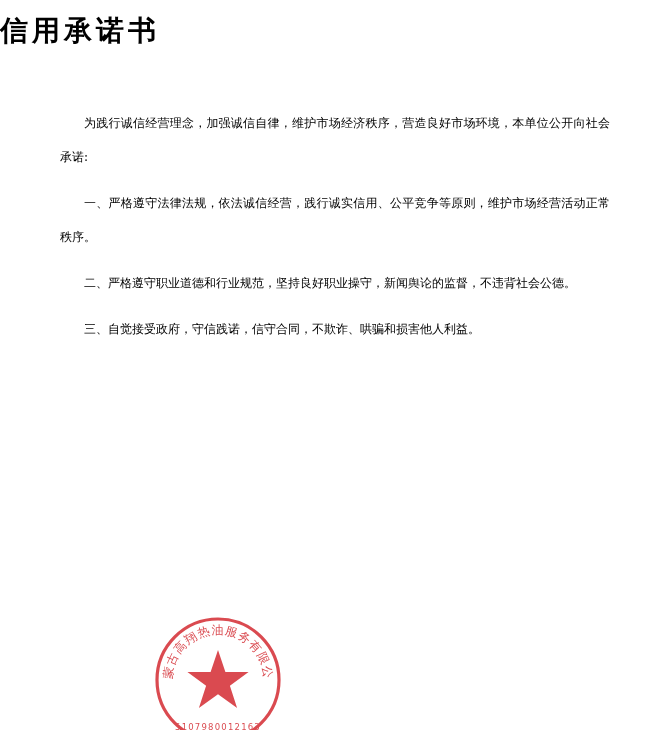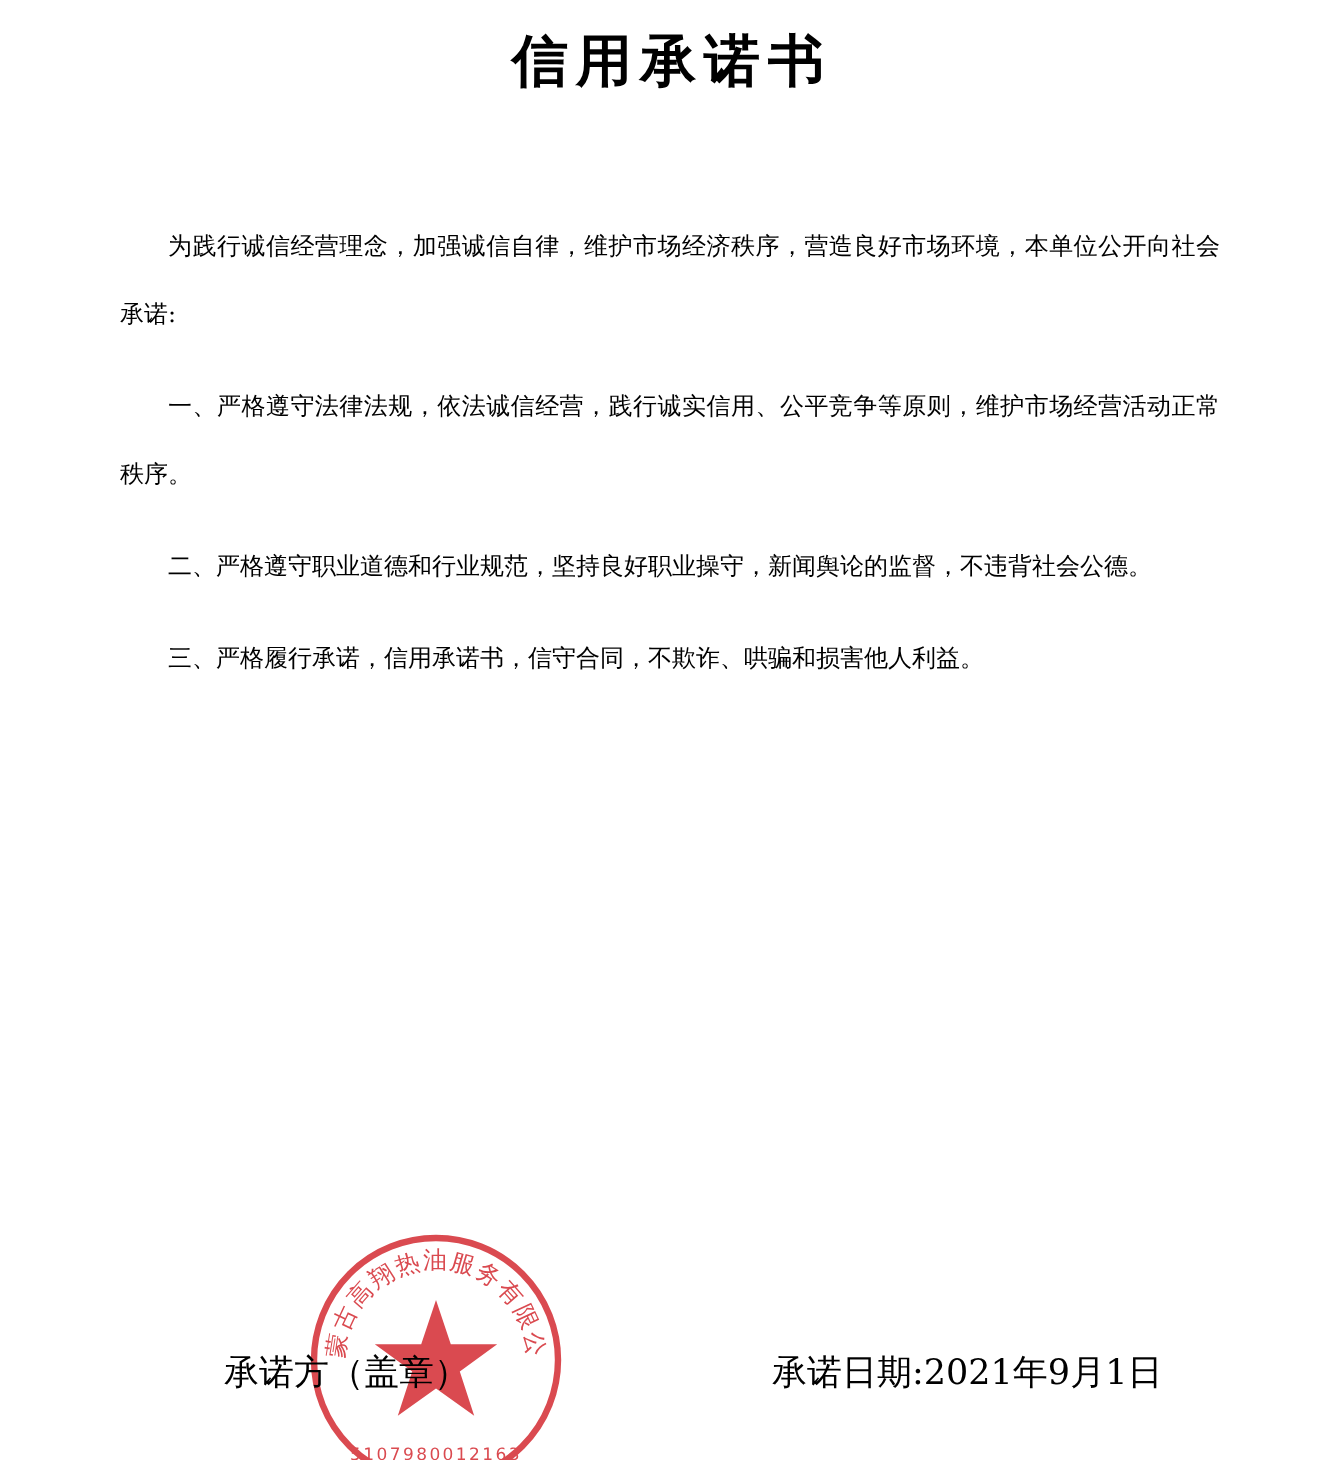--- a/index.html
+++ b/index.html
@@ -18,21 +18,21 @@
 
   .page {
     position: relative;
     width: 672px;
     height: 730px;
     box-sizing: border-box;
     padding: 0;
   }
 
   .doc-title {
-    text-align: center;
+    text-align: left;
     font-size: 28px;
     font-weight: bold;
     letter-spacing: 4px;
     margin: 14px 0 0 0;
     padding: 0;
     line-height: 1.2;
     font-family: "DejaVu Serif", "Liberation Serif", serif;
   }
 
   .body-block {
@@ -103,37 +103,33 @@
 <body>
 
 <div class="page">
 
   <h1 class="doc-title">信用承诺书</h1>
 
   <div class="body-block">
     <p class="para">为践行诚信经营理念，加强诚信自律，维护市场经济秩序，营造良好市场环境，本单位公开向社会承诺:</p>
     <p class="para">一、严格遵守法律法规，依法诚信经营，践行诚实信用、公平竞争等原则，维护市场经营活动正常秩序。</p>
     <p class="para">二、严格遵守职业道德和行业规范，坚持良好职业操守，新闻舆论的监督，不违背社会公德。</p>
-    <p class="para">三、严格履行承诺，信用承诺书，信守合同，不欺诈、哄骗和损害他人利益。</p>
+    <p class="para">三、自觉接受政府，守信践诺，信守合同，不欺诈、哄骗和损害他人利益。</p>
   </div>
 
   <div class="seal">
     <svg viewBox="0 0 132 132" xmlns="http://www.w3.org/2000/svg">
       <defs>
         <path id="arcpath" d="M 66,66 m -48,0 a 48,48 0 1 1 96,0" transform="rotate(180 66 66)"></path>
         <path id="arctop" d="M 20,66 a 46,46 0 1 1 92,0"></path>
       </defs>
       <circle cx="66" cy="66" r="61" fill="none" stroke="#d2232a" stroke-width="3.2"></circle>
 
       <polygon points="66,36 73.4,58.1 96.6,58.1 77.9,71.8 85.1,93.9 66,80.3 46.9,93.9 54.1,71.8 35.4,58.1 58.6,58.1" fill="#d2232a"></polygon>
       <text class="seal-text" fill="#d2232a">
         <textPath href="#arctop" startOffset="50%" text-anchor="middle">内蒙古高翔热油服务有限公司</textPath>
       </text>
       <text class="seal-bottom-text" fill="#d2232a" x="66" y="116" text-anchor="middle">5107980012163</text>
     </svg>
   </div>
 
-  <div class="sign-row">
-    <span class="sign-left">承诺方（盖章）</span>
-    <span class="sign-right">承诺日期:2021年9月1日</span>
-  </div>
 
 </div>
 
 </body></html>

